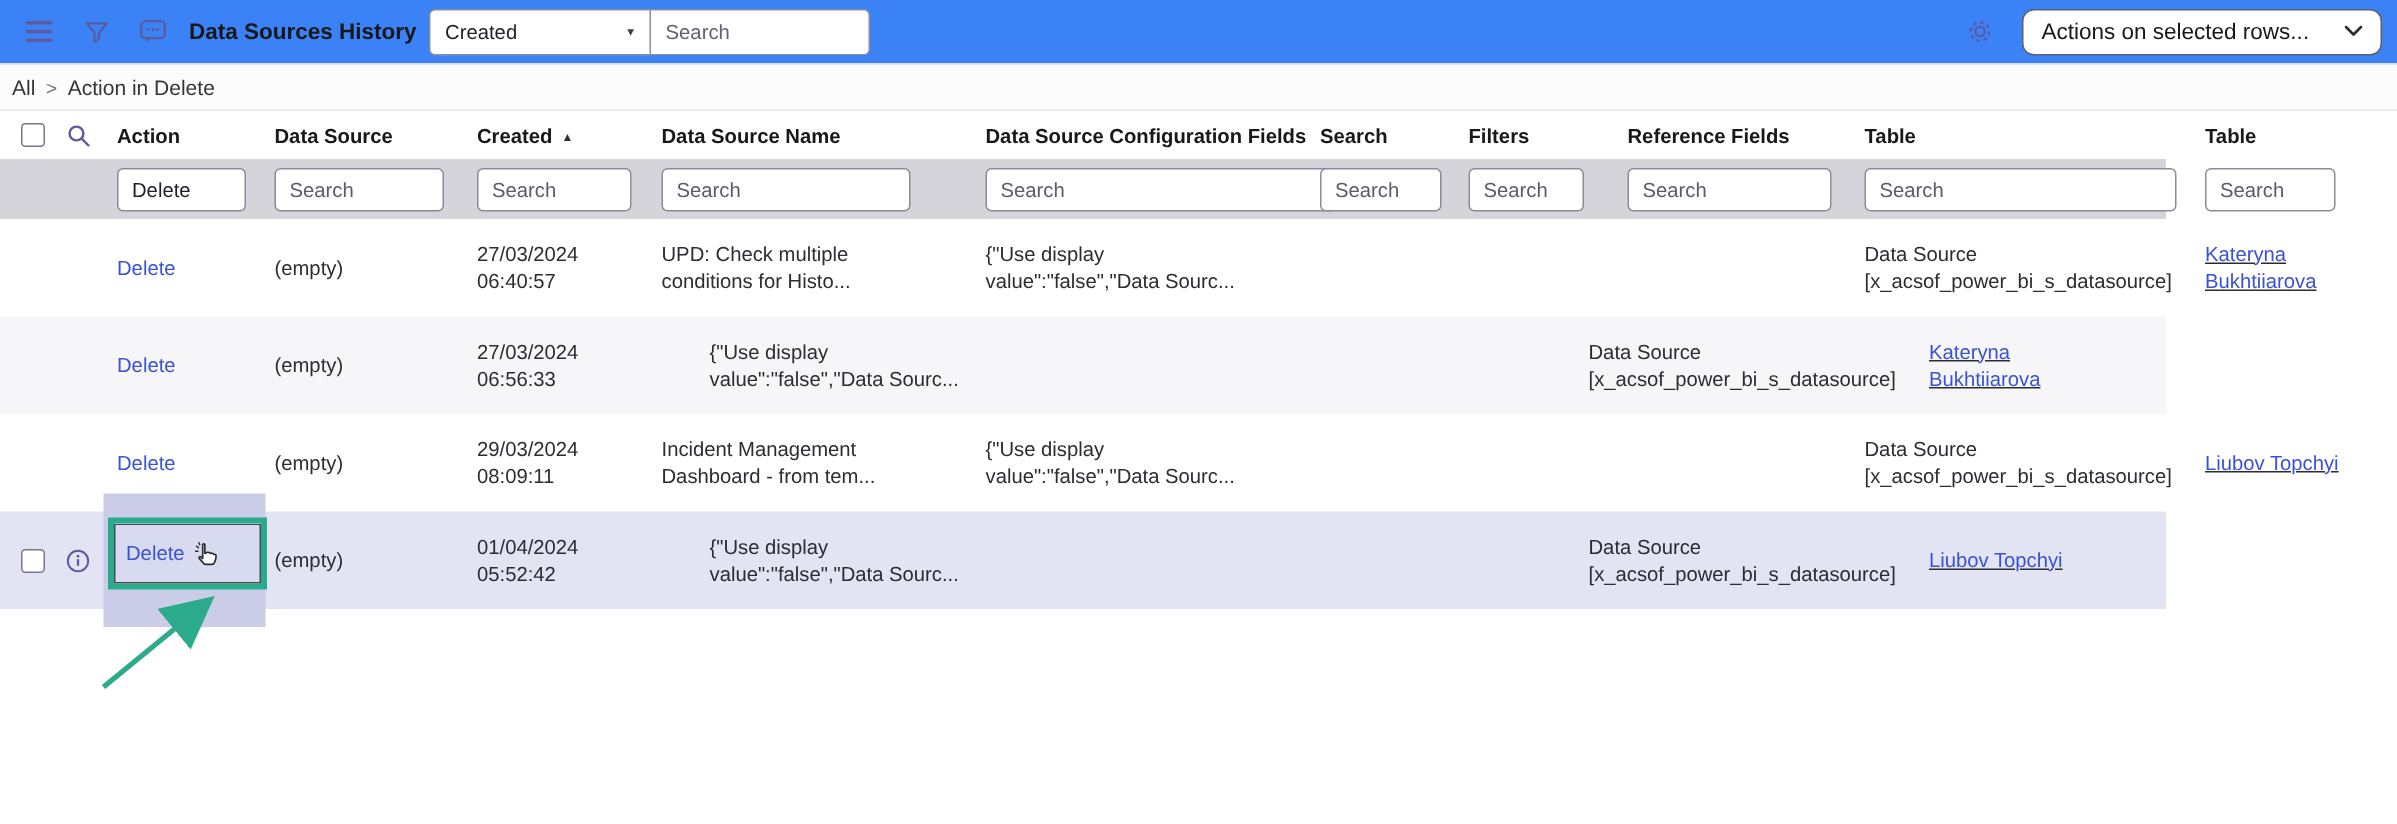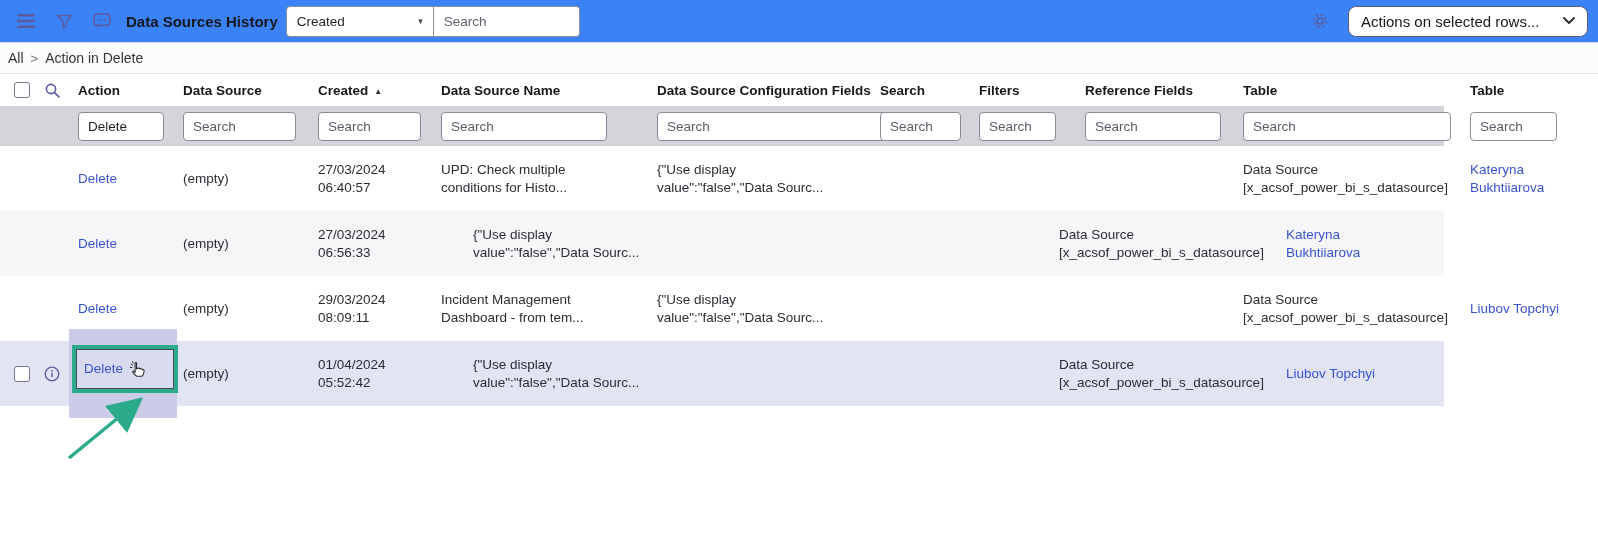--- a/index.html
+++ b/index.html
@@ -60,21 +60,21 @@
   .fcell.col-filters input{width:77px;} .fcell.col-reference_fields input{width:136px;}
   .fcell.col-table input{width:208px;} .fcell.col-user input{width:87px;}
 
   .row { min-height:65px; background:#fff; }
   .row.alt { background:#f6f6f8; }
   .row.highlighted { background:#e2e3f3; }
   .cell { display:flex; align-items:center; font-size:13.5px; line-height:18px;
           color:#2c2c33; padding-right:16px; }
   .cell.col-created { padding-right:40px; }
   .cell.col-config { padding-right:45px; }
-  .cell.col-user { padding-right:10px; }
+  .cell.col-user { padding-right:10px;text-decoration:underline; }
   .link { color:#3a53d0; text-decoration:none; cursor:pointer; }
   .gutter .gctrl { display:flex; align-items:center; gap:13px; visibility:hidden; }
   .row.highlighted .gutter .gctrl { visibility:visible; }
   .checkbox { width:16px; height:16px; border:1px solid #76768e; border-radius:3px;
               background:#fff; cursor:pointer; flex:none; }
 
   .cellbox { display:flex; align-items:center; }
   .row .cursor-icon { display:none; }
   .row.highlighted .col-action { position:relative; }
   .row.highlighted .col-action::before { content:''; position:absolute; left:-9px; top:-12px;

